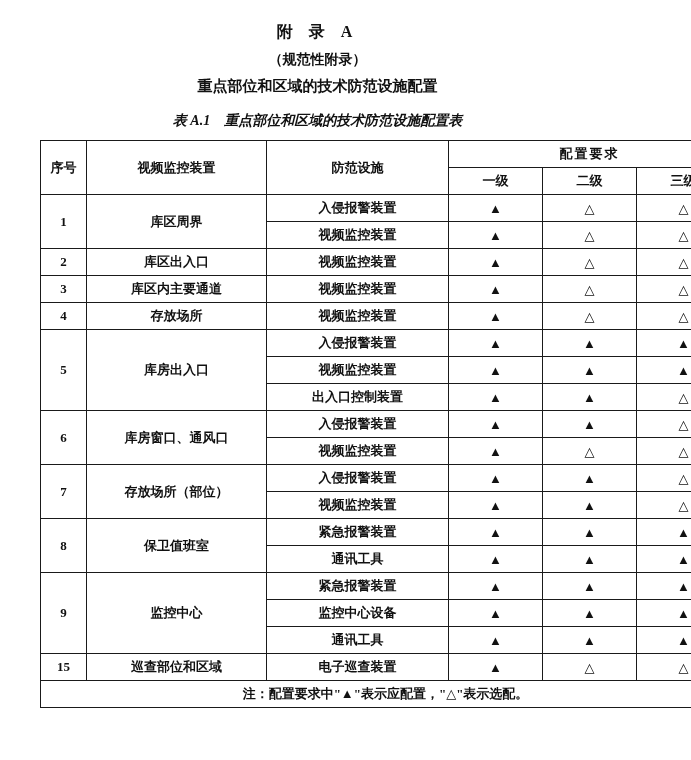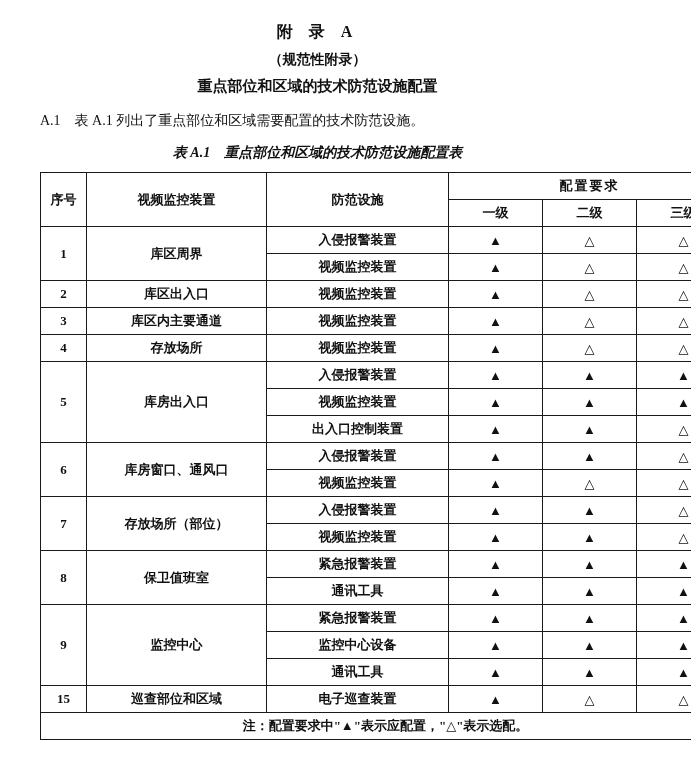--- a/index.html
+++ b/index.html
@@ -101,21 +101,20 @@
 </style>
 </head>
 <body>
 
 <div class="page">
 
   <div class="hdr hdr-a">附 录 A</div>
   <div class="hdr hdr-b">（规范性附录）</div>
   <div class="hdr hdr-c">重点部位和区域的技术防范设施配置</div>
 
-  <p class="para">A.1　表 A.1 列出了重点部位和区域需要配置的技术防范设施。</p>
 
   <div class="tbl-title">表 A.1　重点部位和区域的技术防范设施配置表</div>
 
   <table class="main">
     <colgroup>
       <col class="col-seq">
         <col class="col-area">
         <col class="col-fac">
       <col class="col-lvl">
         <col class="col-lvl">

